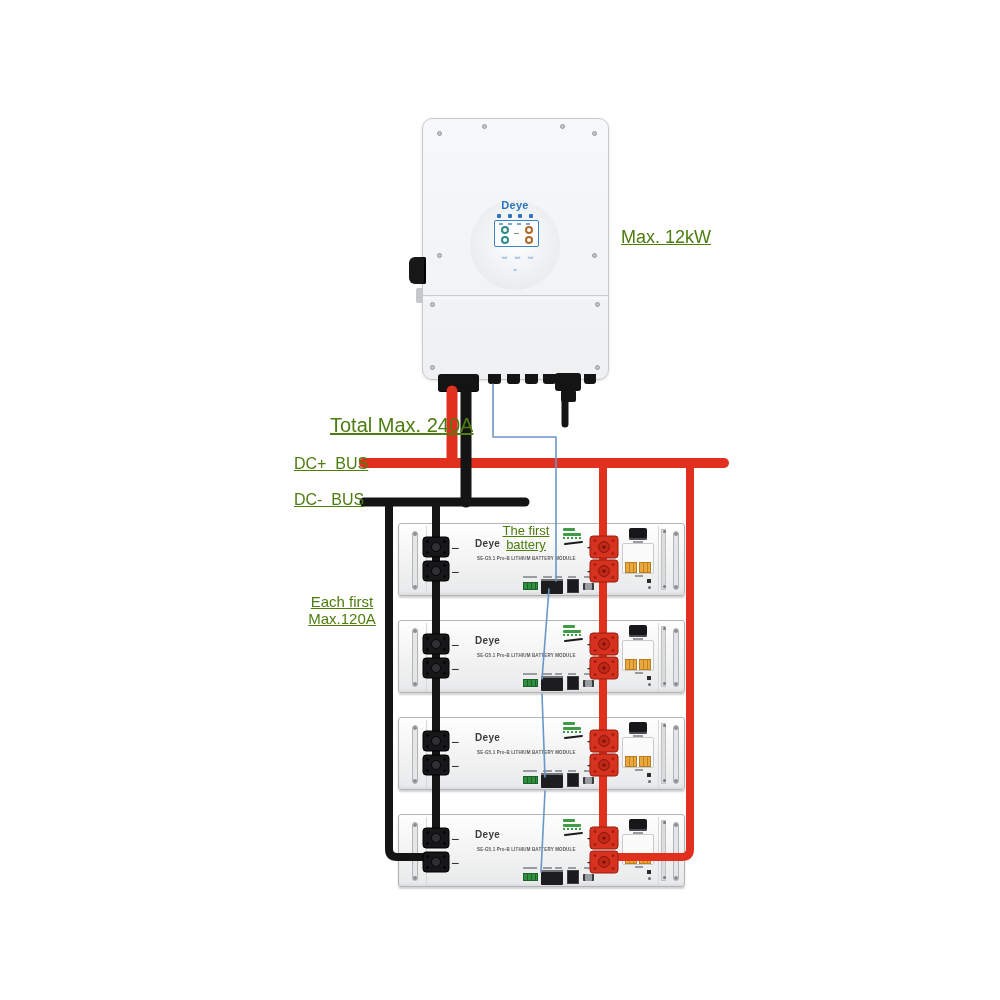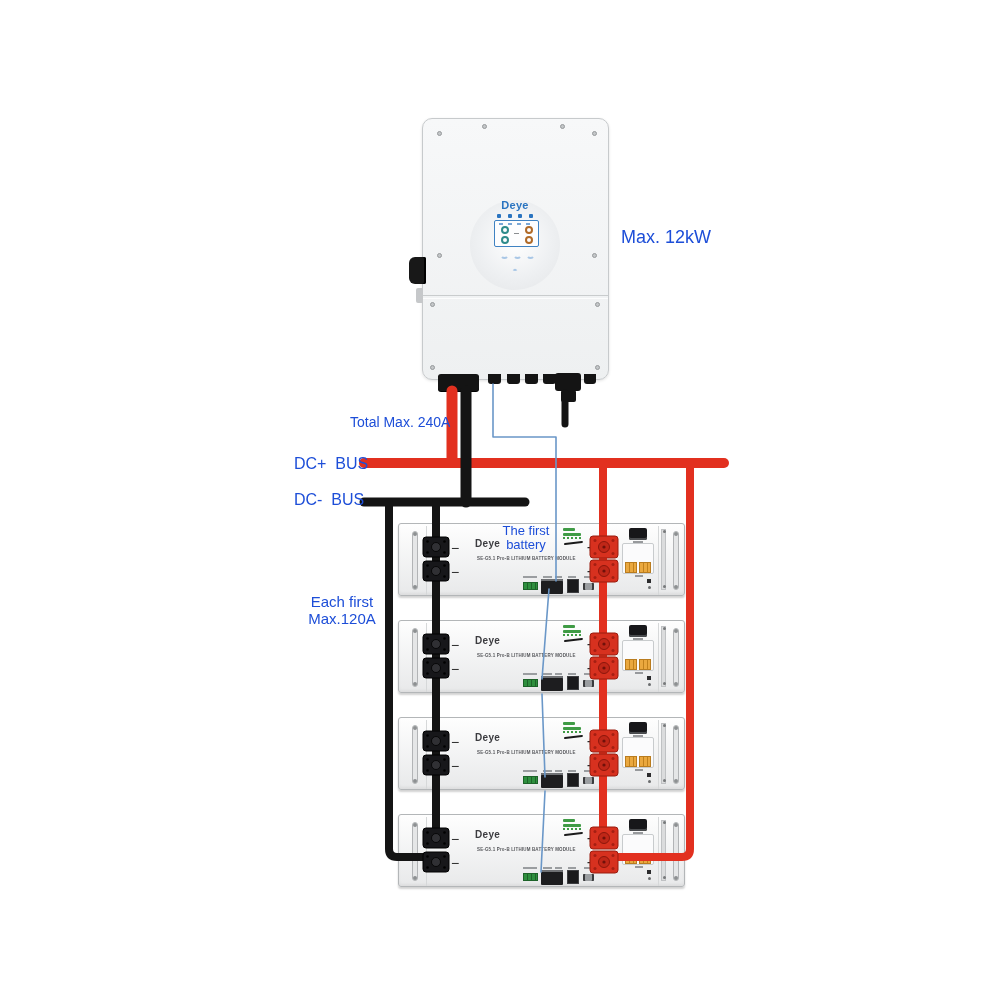--- a/index.html
+++ b/index.html
@@ -1,21 +1,21 @@
 <!DOCTYPE html>
 <html style="--dc-plus: #e2301f; --dc-minus: #141414; --comm: #6a97c8; --terminal-pos: #d7311f; --terminal-neg: #17171a;"><head>
 <meta charset="utf-8">
 <style>
   html,body{margin:0;padding:0;background:#fff;}
   .canvas{position:relative;width:1000px;height:1000px;background:#fff;overflow:hidden;
           font-family:"Liberation Sans",sans-serif;}
 
   
   .layer-svg{position:absolute;inset:0;z-index:5;pointer-events:none;}
-  .lbl{position:absolute;z-index:6;color:#1d4ed8;white-space:pre;}
+  .lbl{position:absolute;z-index:6;color:#4d7c0f;white-space:pre;text-decoration:underline;}
 
   
   .inverter{position:absolute;left:422px;top:118px;width:185px;height:260px;z-index:1;
             background:linear-gradient(180deg,#f7f8f9,#eef0f1);
             border:1px solid #c7cacc;border-radius:10px;box-shadow:0 1px 3px rgba(0,0,0,.12);}
   .inv-seam{position:absolute;left:0;top:176px;width:100%;height:2px;
             border-top:1px solid #c9cccd;border-bottom:1px solid #fcfdfd;}
   .screw{position:absolute;width:5px;height:5px;border-radius:50%;
          background:#c3c6c8;border:1px solid #96999b;box-sizing:border-box;}
   .knob{position:absolute;left:-14px;top:138px;width:17px;height:27px;background:#181818;
@@ -94,21 +94,21 @@
   .w-neg{stroke:var(--dc-minus,#141414);fill:none;stroke-linecap:round;}
   .w-com{stroke:var(--comm,#6a97c8);fill:none;stroke-linecap:round;stroke-linejoin:round;}
   .t-pos-body{fill:var(--terminal-pos,#d7311f);stroke:#9a1c0f;}
   .t-pos-ring{fill:#bf2718;stroke:#8c170c;}
   .t-pos-dot{fill:#70110a;} .t-pos-screw{fill:#a41f12;}
   .t-neg-body{fill:var(--terminal-neg,#17171a);stroke:#000;}
   .t-neg-ring{fill:#303034;stroke:#000;} .t-neg-screw{fill:#000;}
 
   
   .lbl-power{left:621px;top:227px;font-size:18px;}
-  .lbl-total{left:350px;top:414px;font-size:14px;}
+  .lbl-total{left:330px;top:414px;font-size:20px;}
   .lbl-dcp{left:294px;top:455px;font-size:16px;}
   .lbl-dcm{left:294px;top:491px;font-size:16px;}
   .lbl-each{left:300px;top:593px;width:84px;font-size:15px;text-align:center;line-height:17px;}
   .lbl-first{left:492px;top:524px;width:68px;font-size:13px;text-align:center;line-height:14px;z-index:6;}
 </style>
 </head>
 <body>
 
 <div class="canvas">
 

